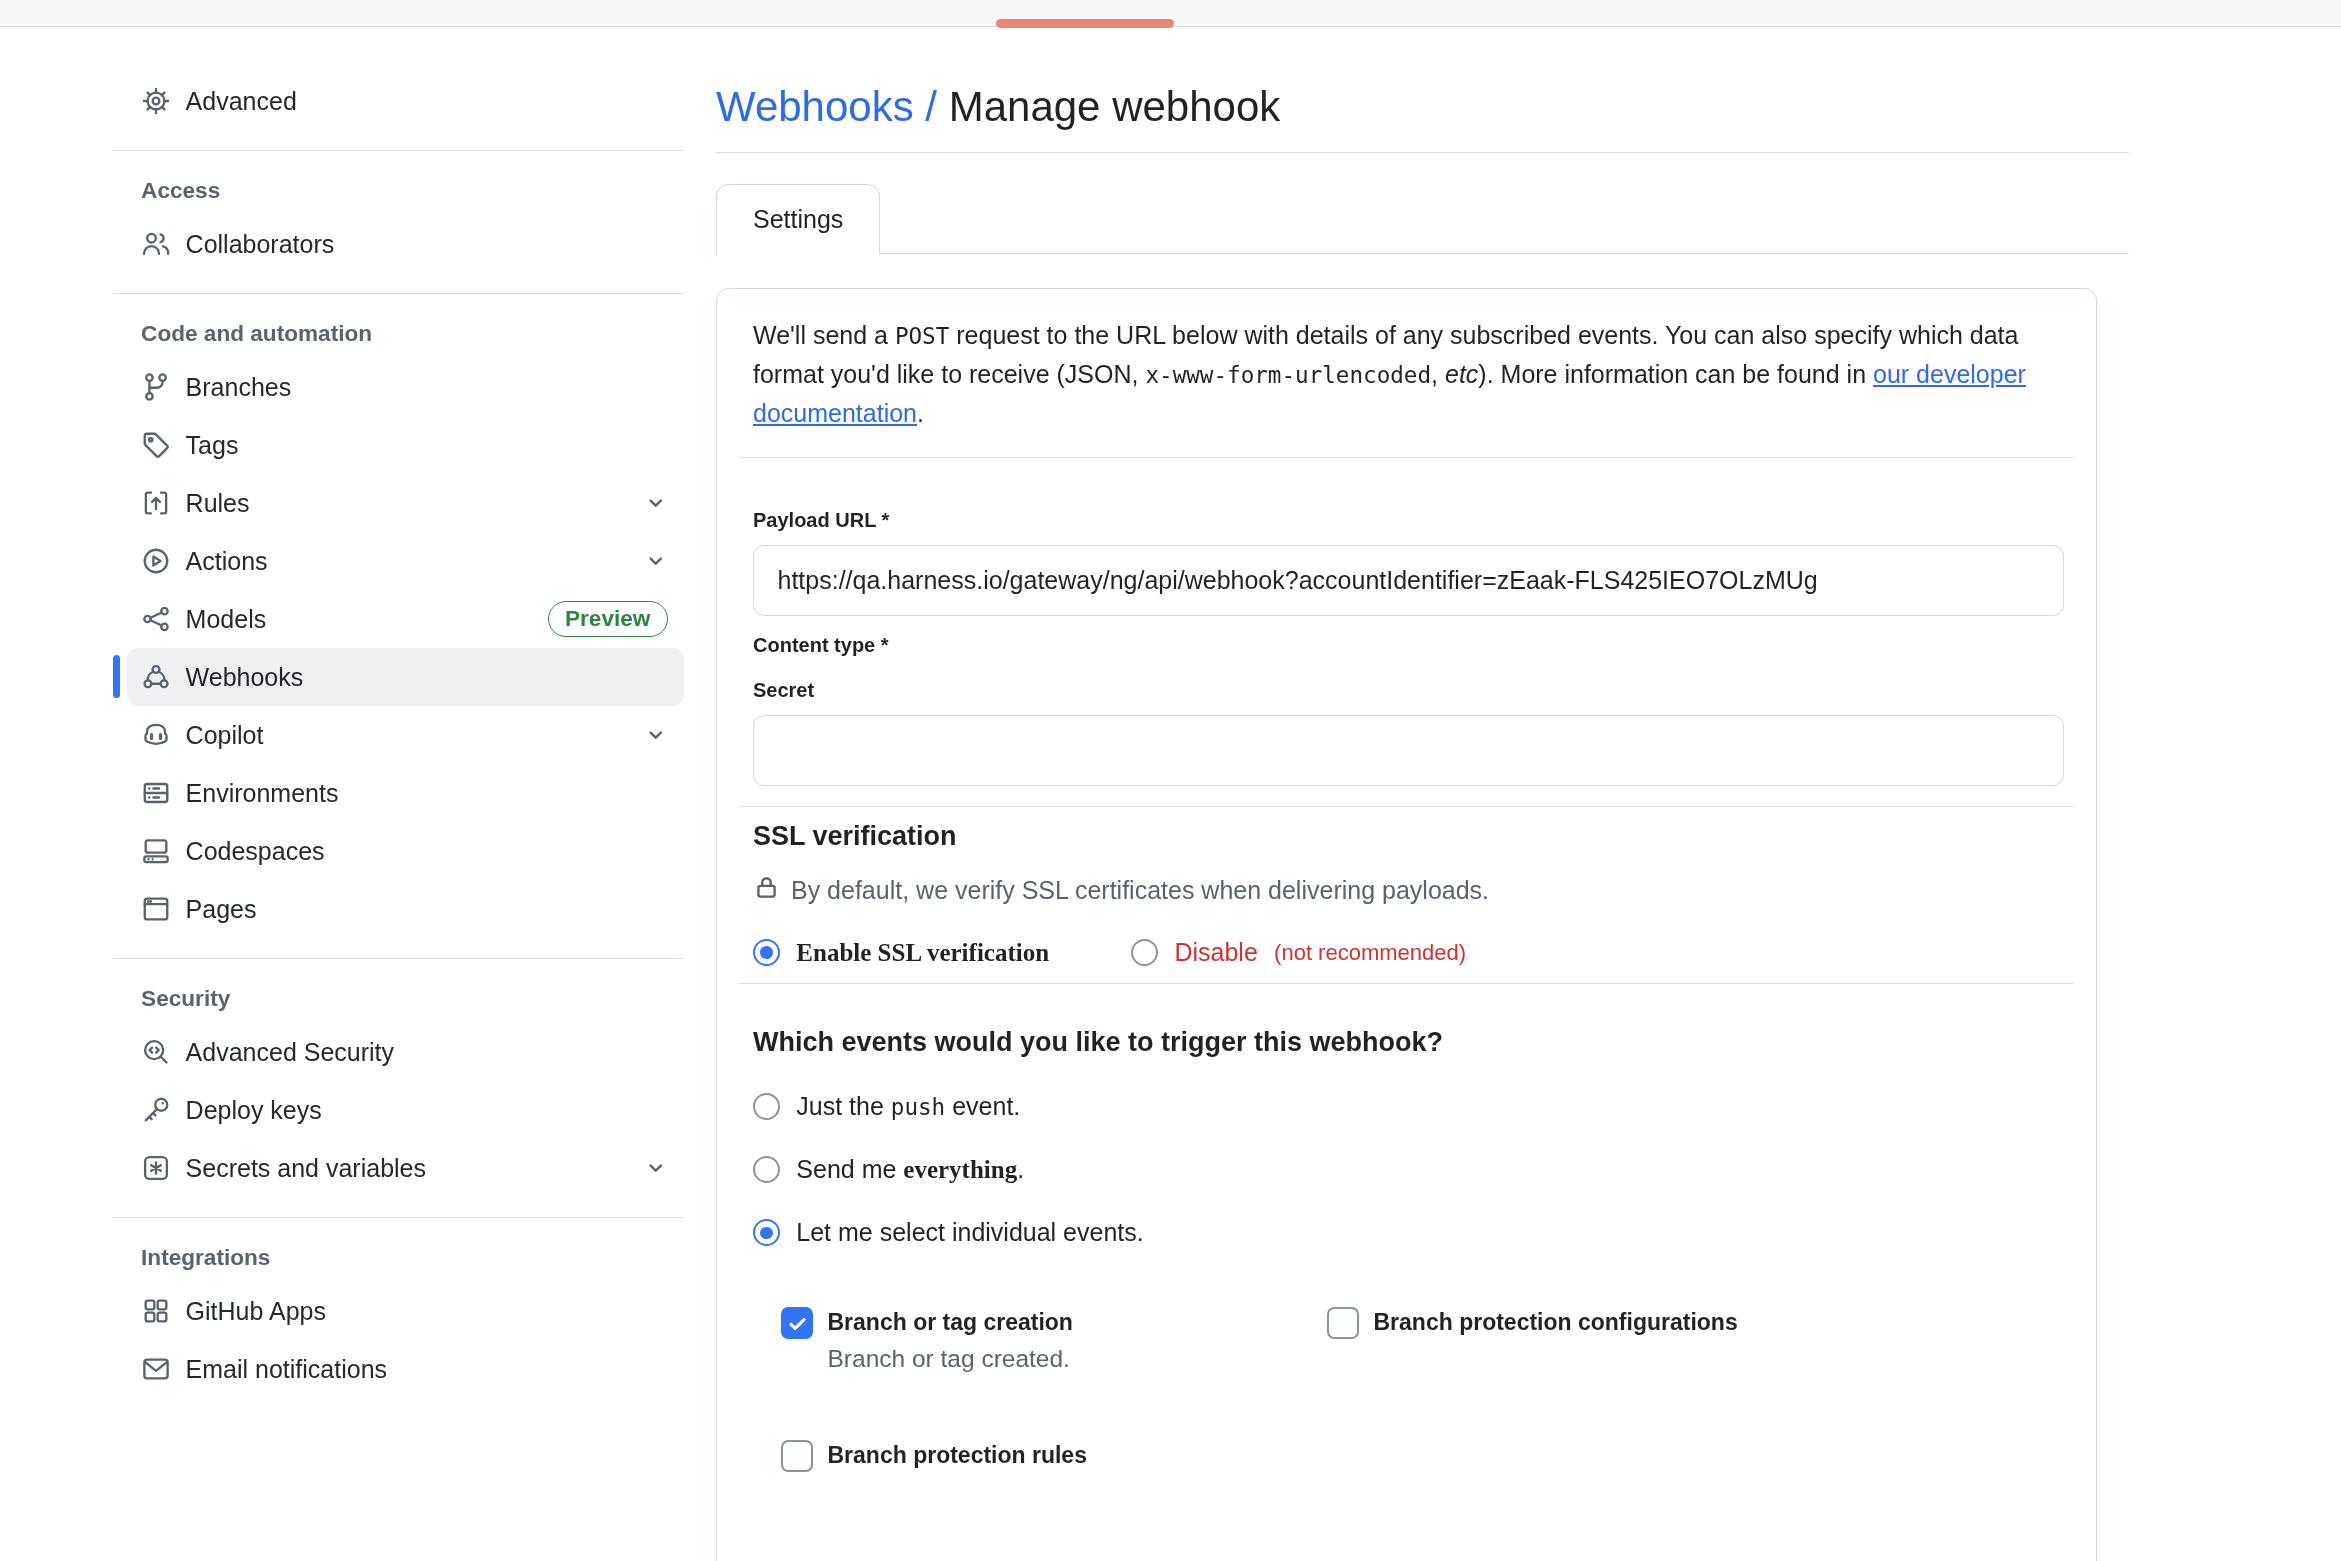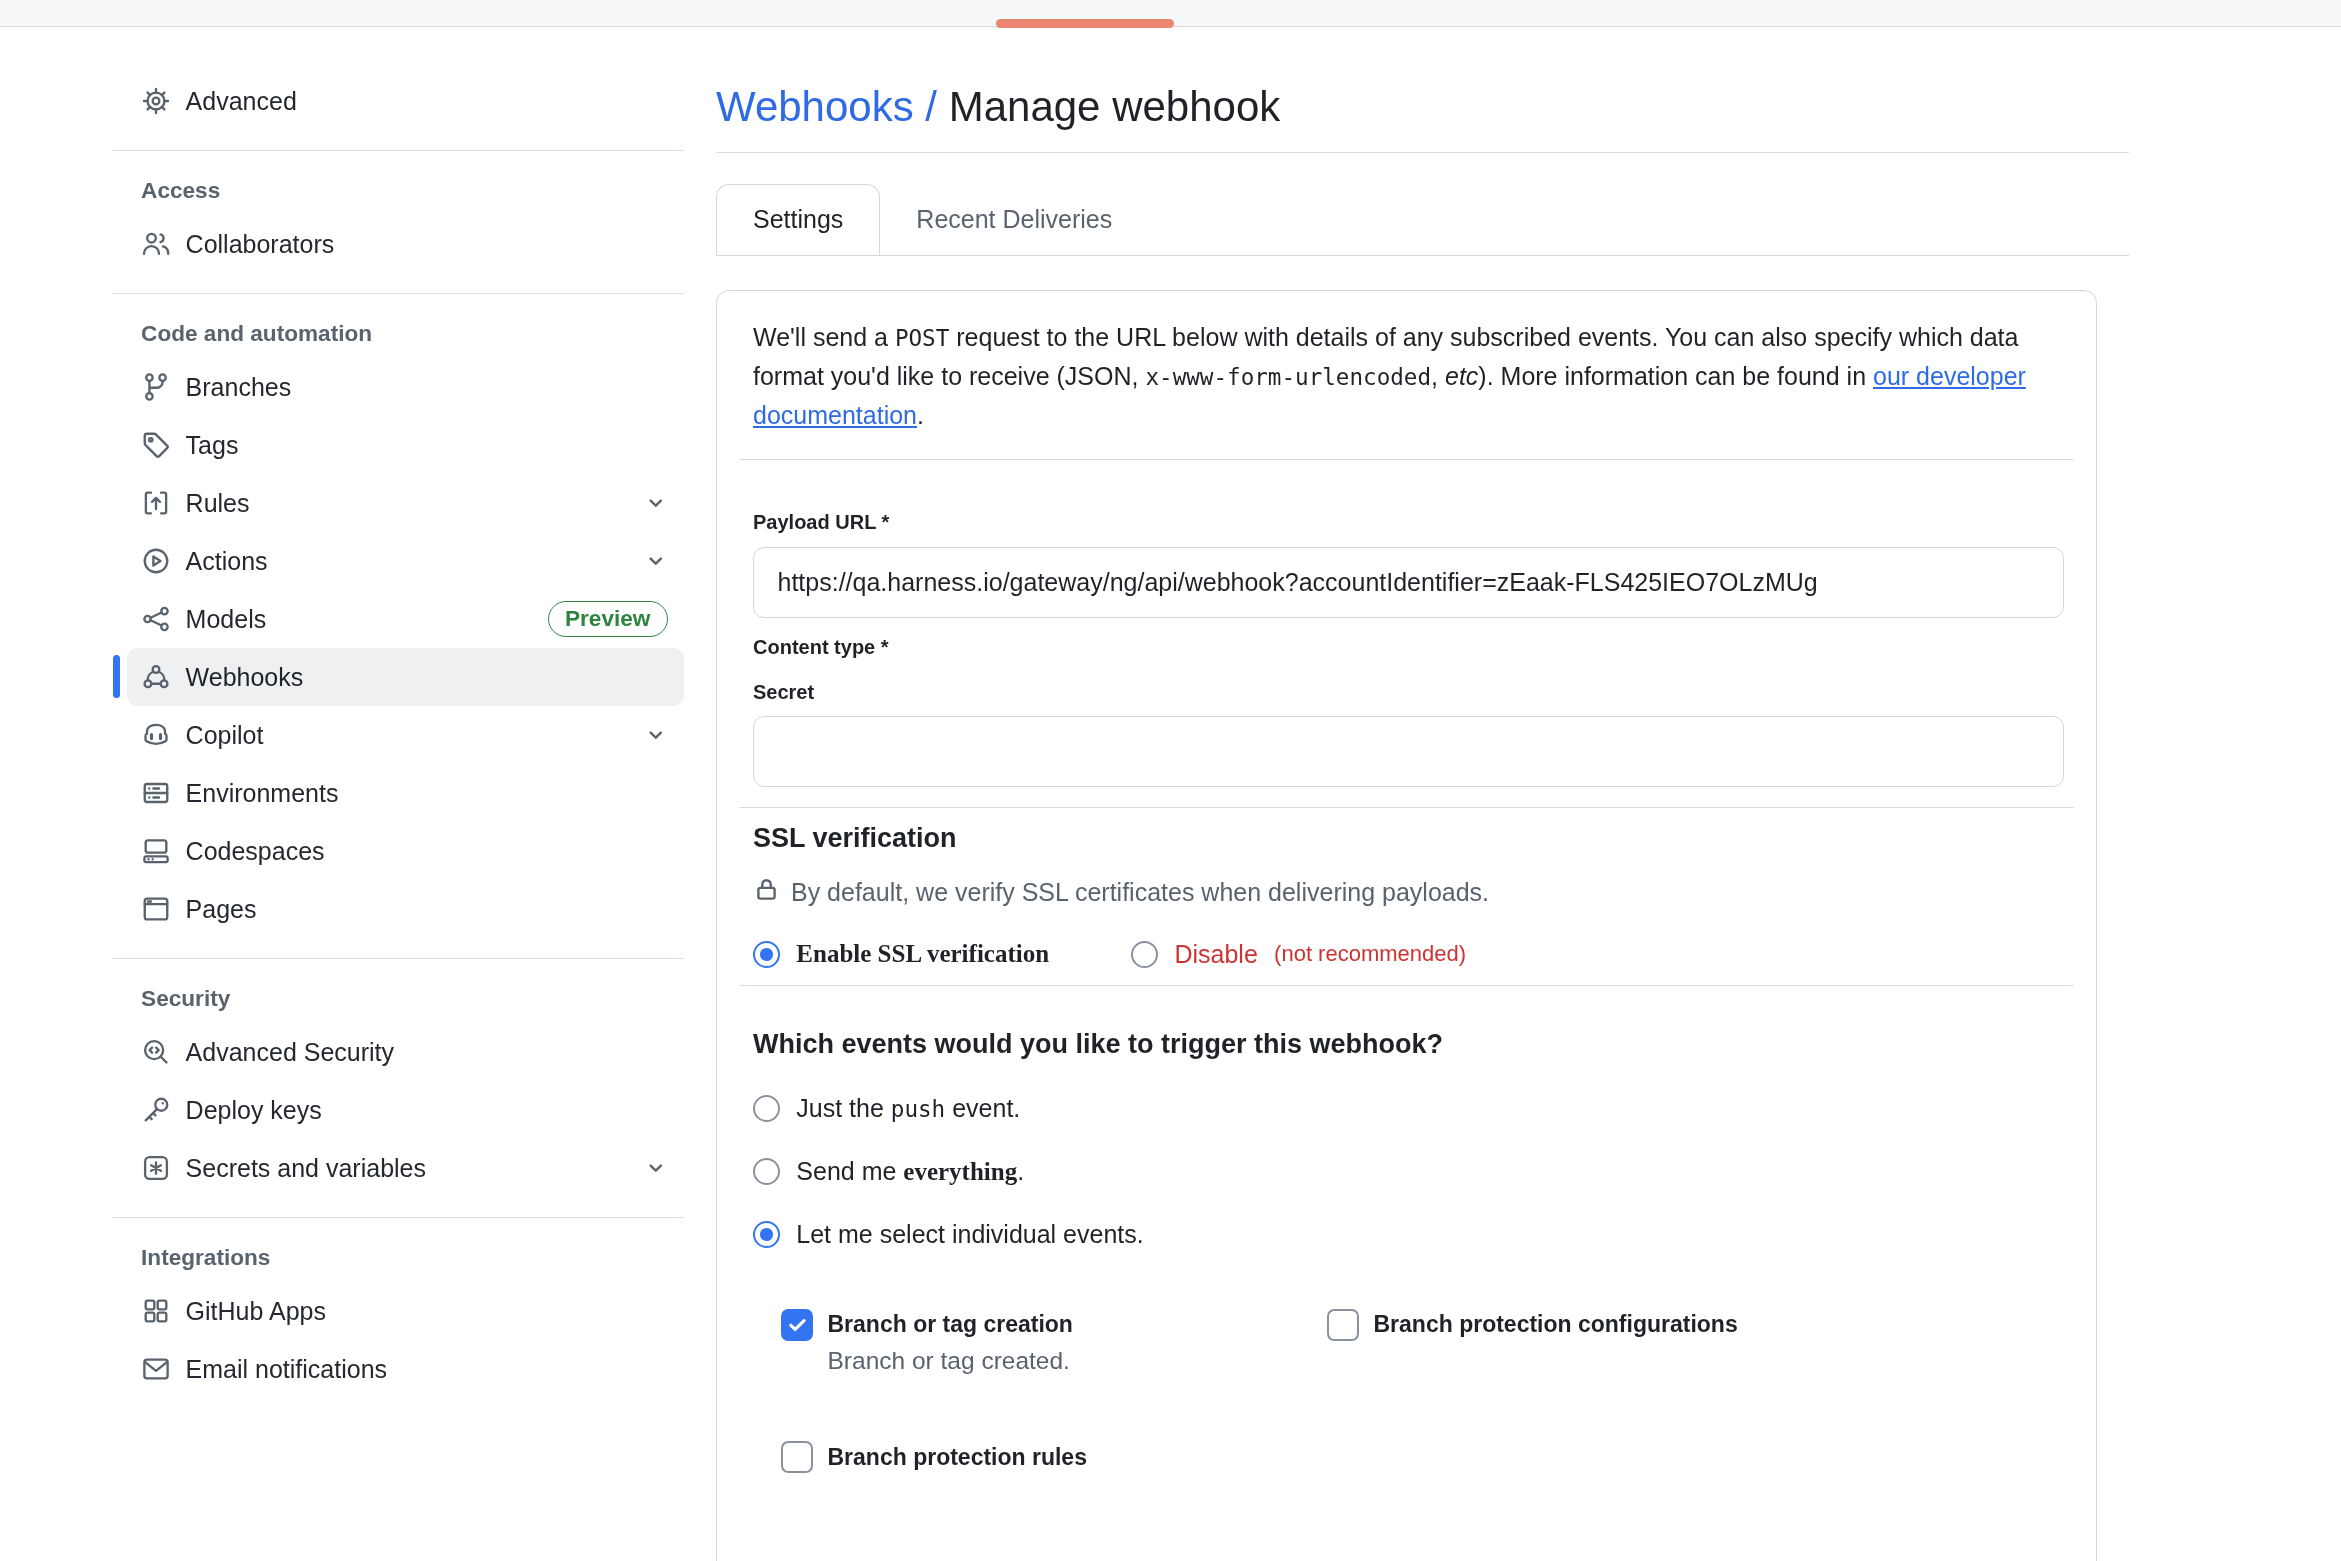--- a/index.html
+++ b/index.html
@@ -298,21 +298,20 @@
   </nav>
 
   <main class="main">
 
     <h1 class="page-title"><a class="crumb">Webhooks /</a> <span>Manage webhook</span></h1>
 
     <hr class="head-hr">
 
     <div class="tabnav">
       <div class="tab active">Settings</div>
-      <div class="tab">Recent Deliveries</div>
     </div>
 
     <section class="panel">
       <div class="pbody">
         <p class="intro"><span>We'll send a </span><span class="mono">POST</span><span> request to the URL below with details of any subscribed events. You can also specify which data format you'd like to receive (JSON, </span><span class="mono">x-www-form-urlencoded</span><span>, </span><i>etc</i><span>). More information can be found in </span><a>our developer documentation</a><span>.</span></p>
       </div>
 
       <hr class="panel-hr hr1">
 
       <div class="pbody">

